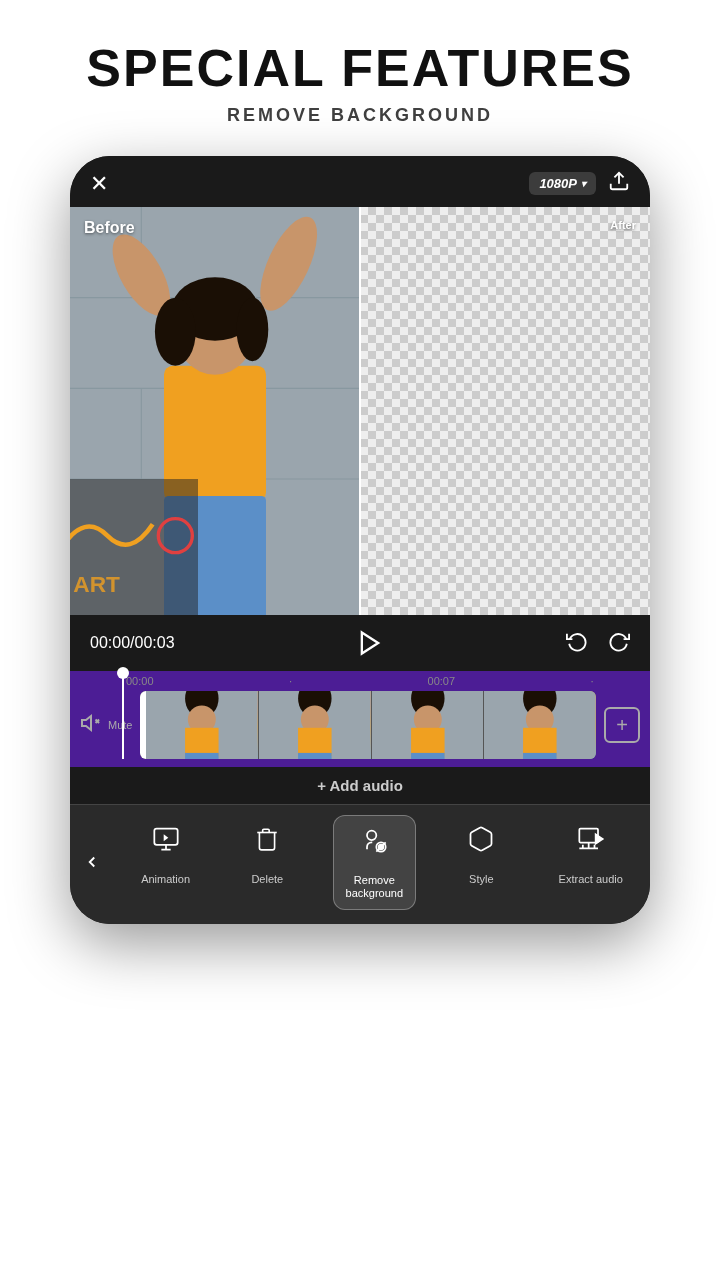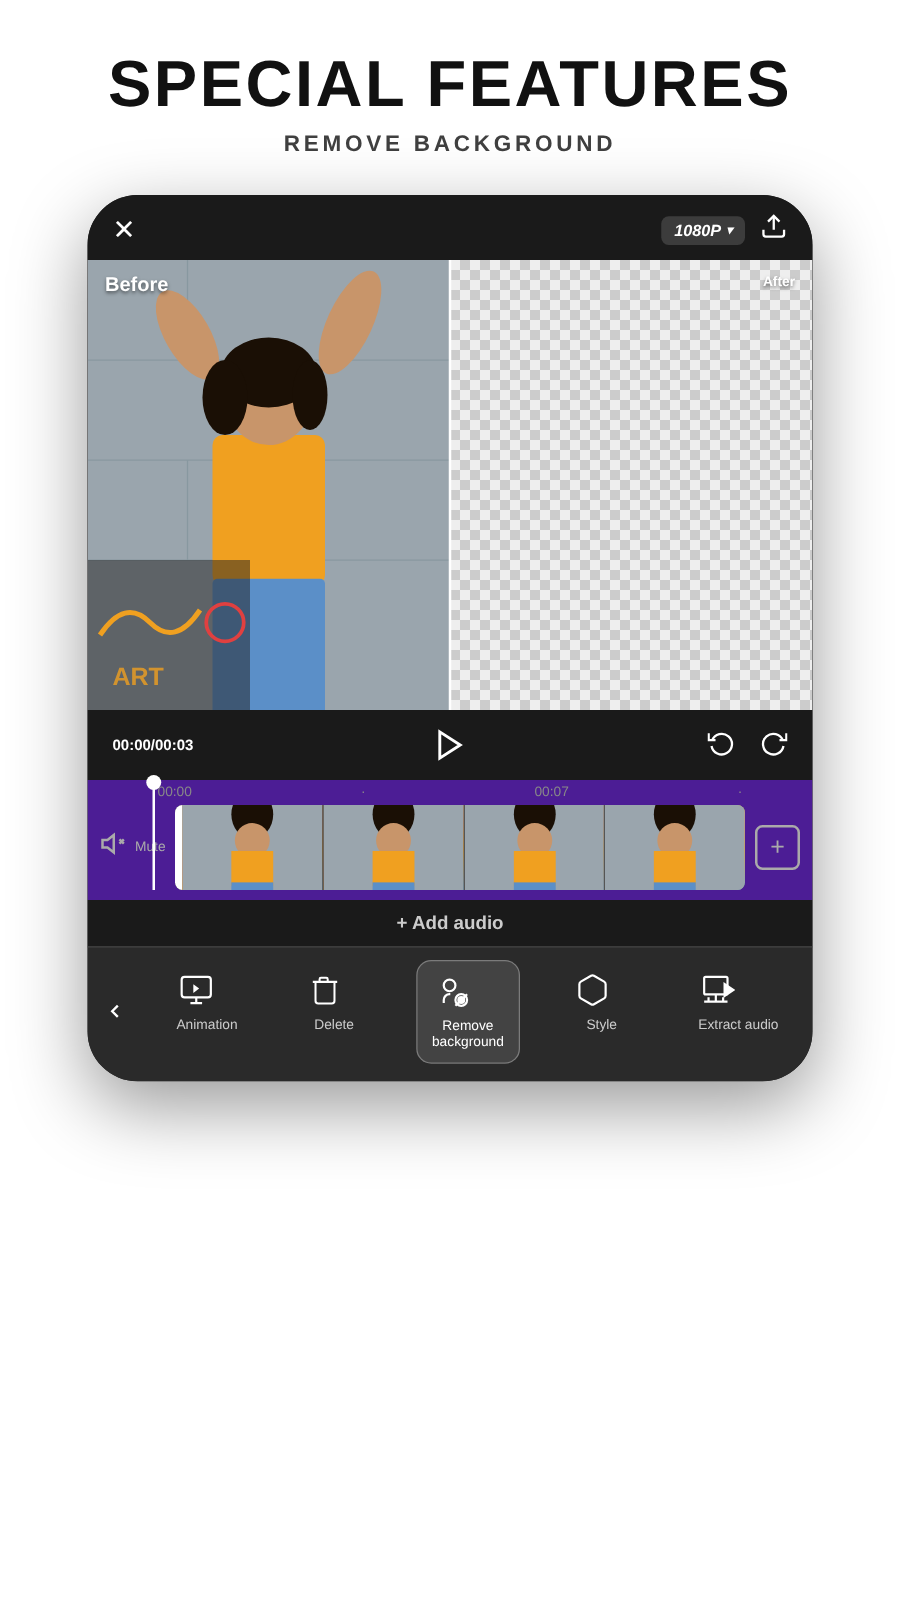--- a/index.html
+++ b/index.html
@@ -84,21 +84,21 @@
     }
     .upload-btn {
       color: #fff;
       font-size: 20px;
     }
 
     
     .preview-area {
       position: relative;
       width: 100%;
-      height: 360px;
+      height: 408px;
       overflow: hidden;
     }
 
     
     .before-half {
       position: absolute;
       left: 0; top: 0;
       width: 50%;
       height: 100%;
       overflow: hidden;
@@ -162,22 +162,22 @@
     
     .controls-row {
       display: flex;
       align-items: center;
       justify-content: space-between;
       padding: 10px 20px;
       background: #1a1a1a;
     }
     .time-display {
       color: #fff;
-      font-size: 12px;
-      font-weight: 700;
+      font-size: 16px;
+      font-weight: 400;
     }
     .play-btn {
       width: 36px;
       height: 36px;
       display: flex;
       align-items: center;
       justify-content: center;
       color: #fff;
       font-size: 18px;
     }
@@ -309,21 +309,22 @@
       flex-shrink: 0;
     }
     .toolbar-items {
       display: flex;
       flex: 1;
       justify-content: space-around;
     }
     .toolbar-item {
       display: flex;
       flex-direction: column;
-      gap: 6px;
+      align-items: center;
+      gap: 18px;
       padding: 8px 12px;
       cursor: pointer;
       min-width: 70px;
     }
     .toolbar-item.active {
       background: rgba(255,255,255,0.12);
       border-radius: 12px;
       border: 1.5px solid rgba(255,255,255,0.3);
     }
     .toolbar-item-icon {

